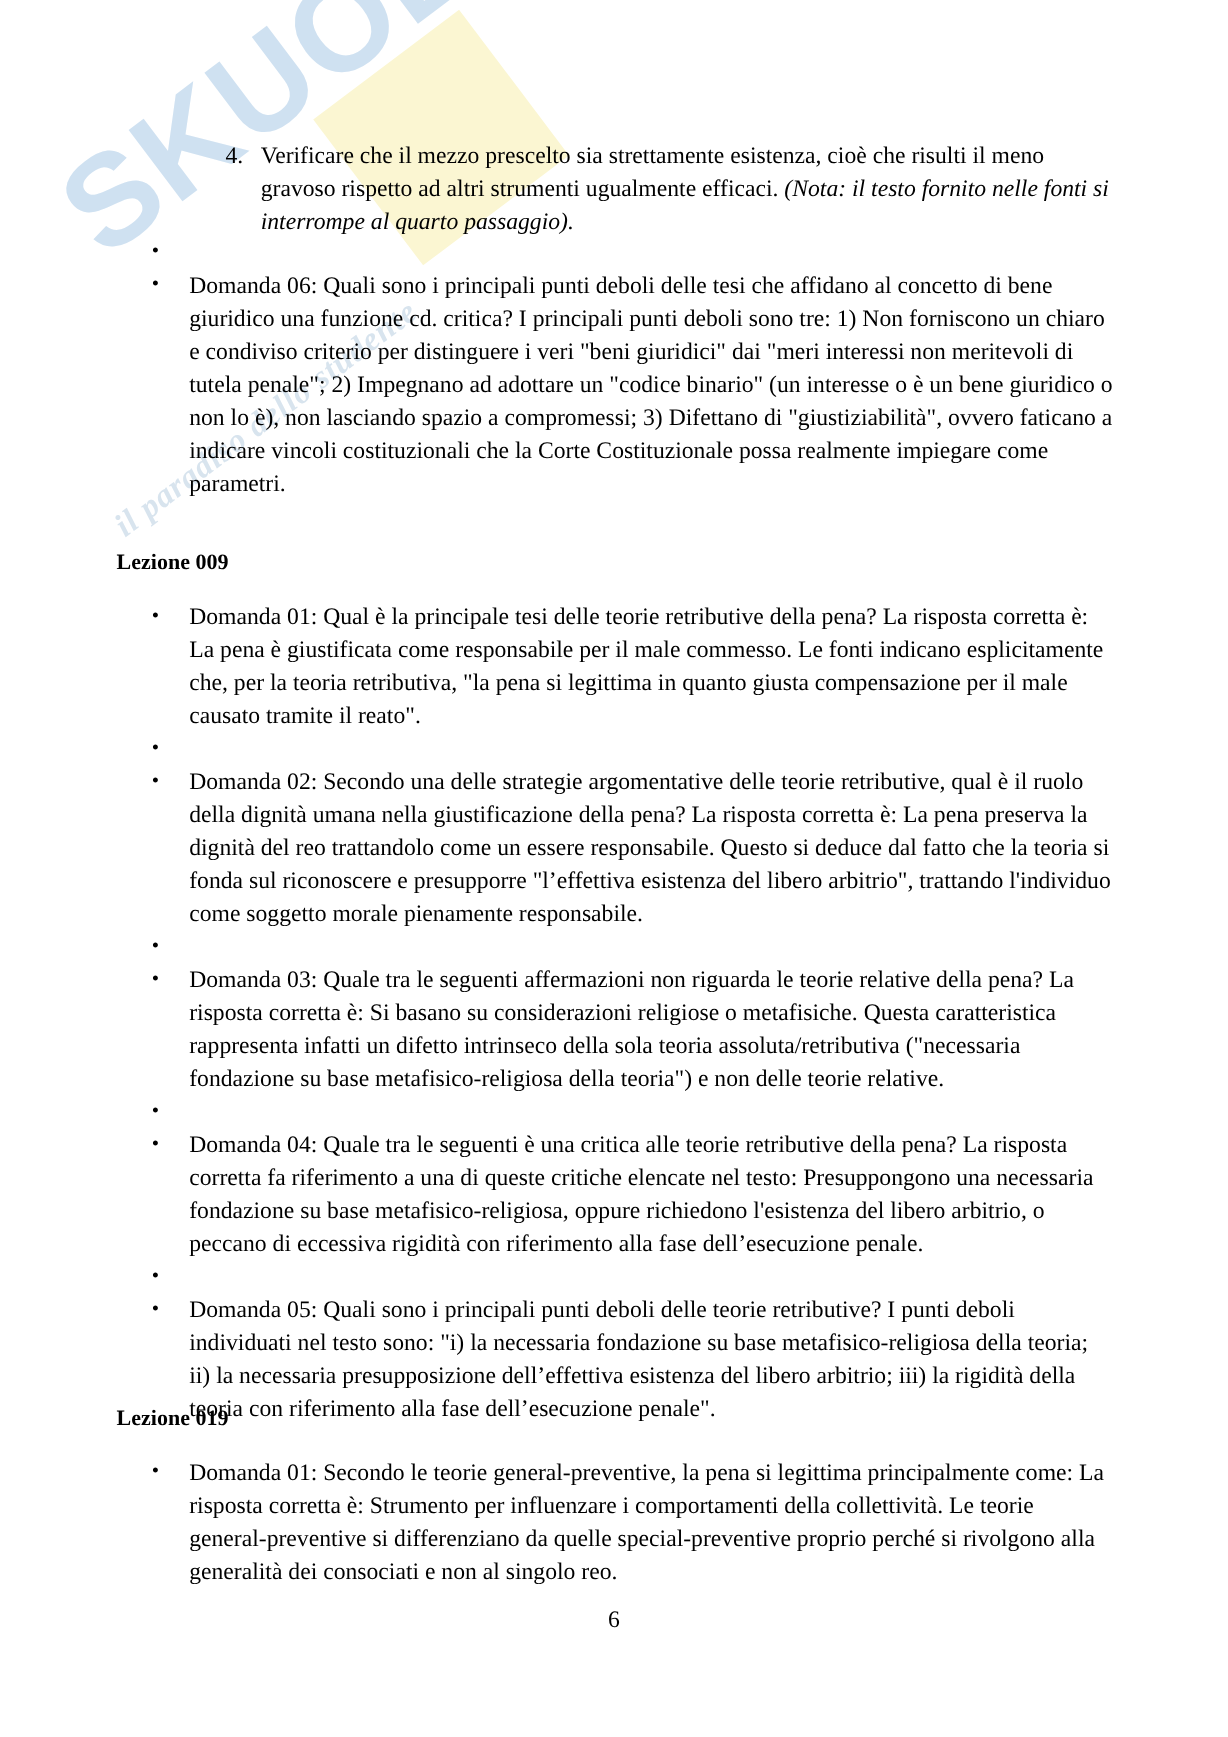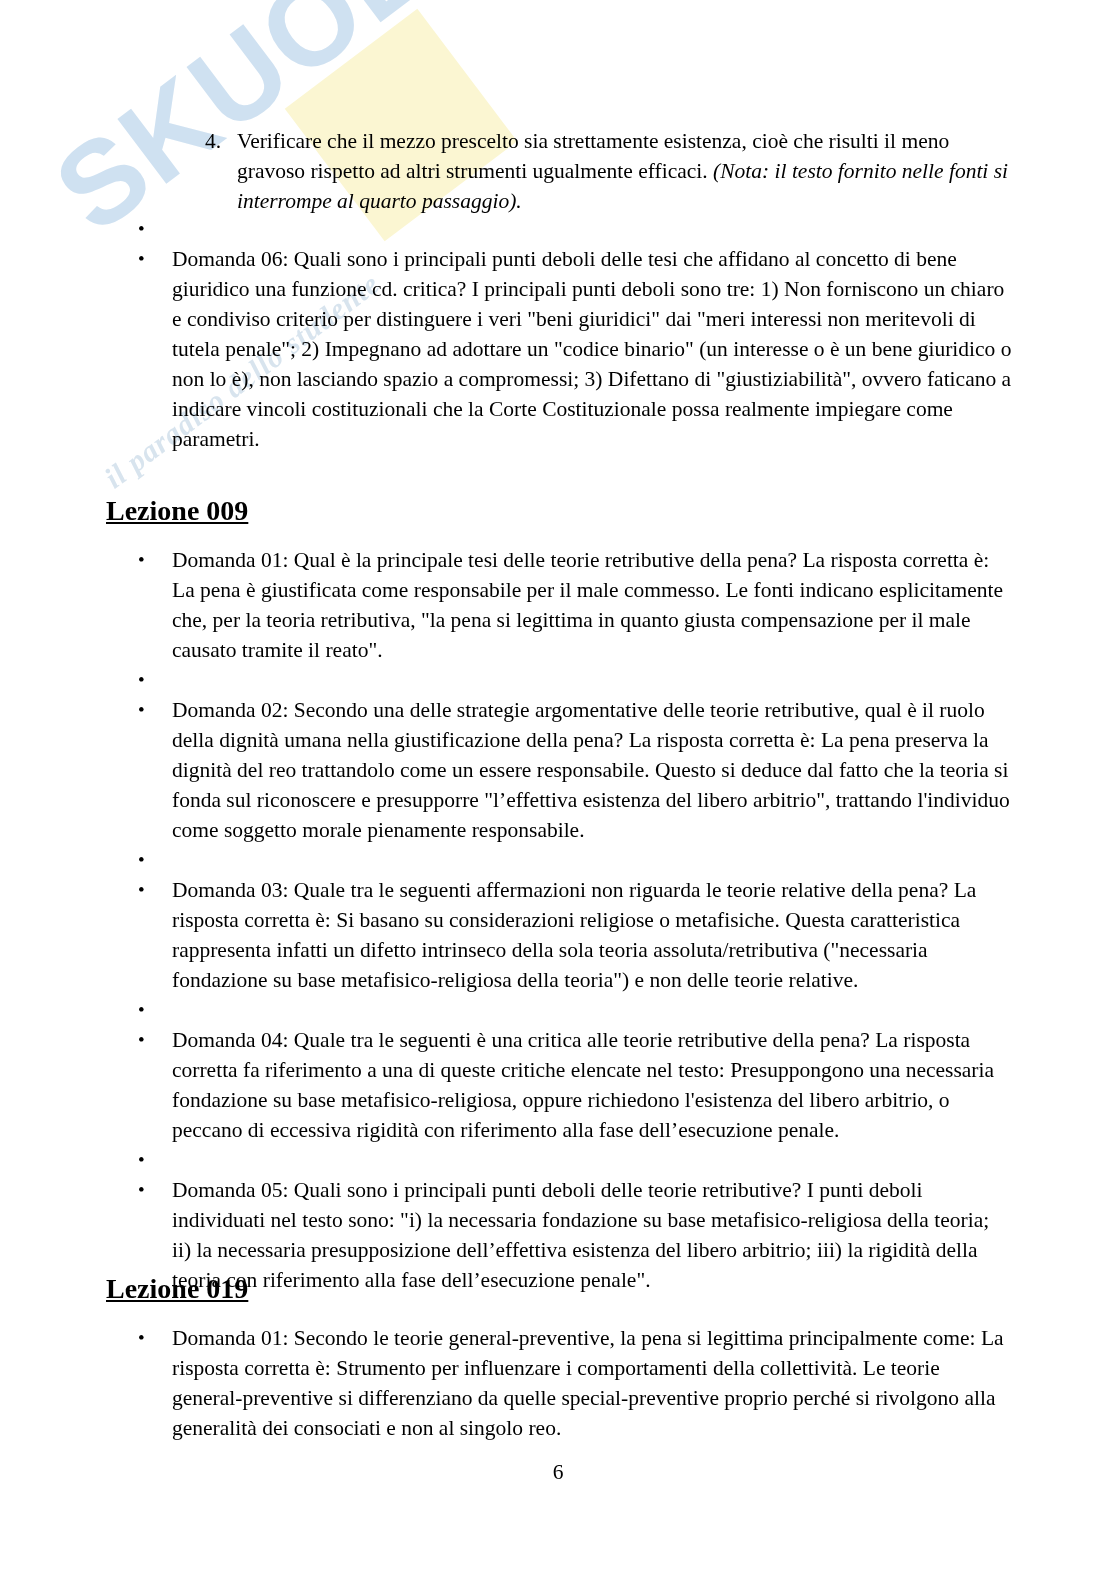--- a/index.html
+++ b/index.html
@@ -108,23 +108,22 @@
   .bullet-row .body {
     flex: 1 1 auto;
     text-align: left;
   }
   .bullet-row.empty .body { height: 30px; }
 
   .lezione-heading {
     position: absolute;
     left: 106px;
     font-weight: 700;
-    font-size: 28px;
-    line-height: 30px;
-    text-decoration: underline;
+    font-size: 20px;
+    line-height: 30px;
   }
 
   .page-number {
     position: absolute;
     left: 0;
     right: 0;
     top: 1458px;
     text-align: center;
     font-size: 21.5px;
     line-height: 28px;

